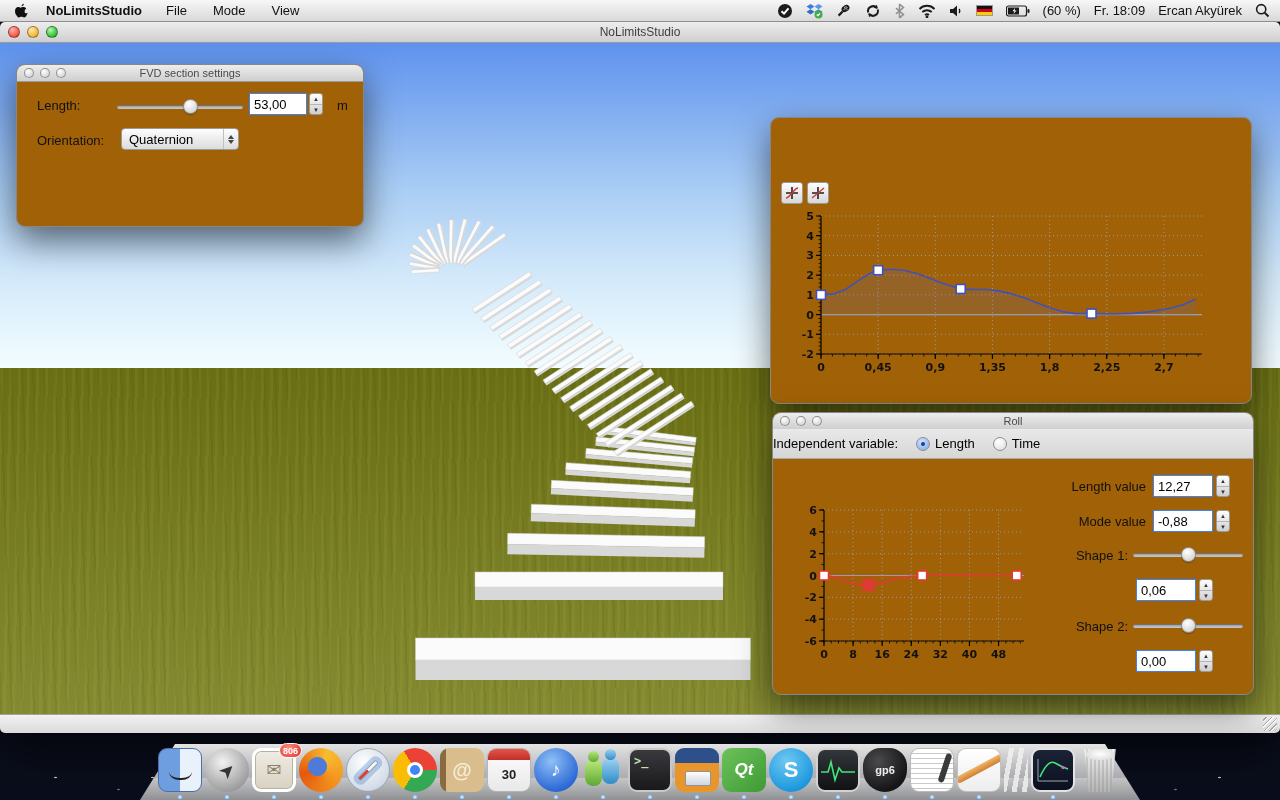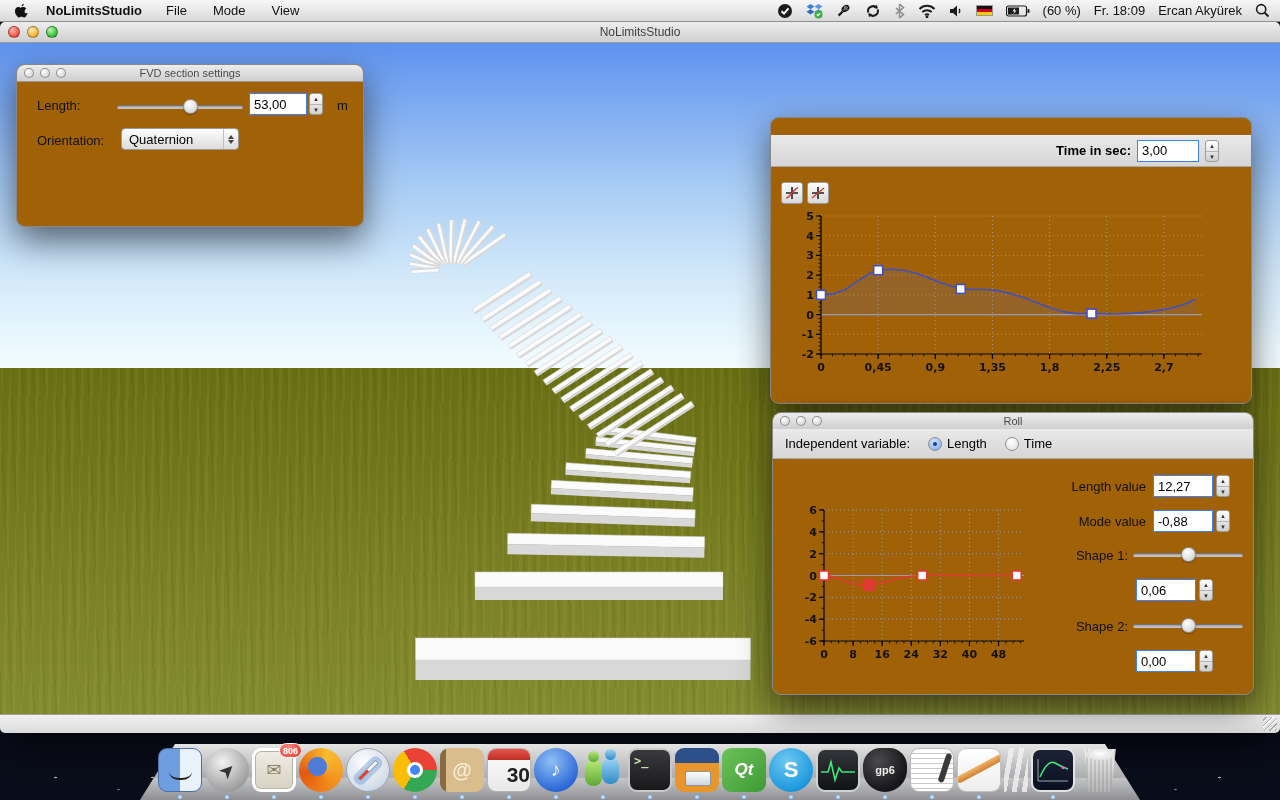--- a/index.html
+++ b/index.html
@@ -144,22 +144,22 @@
     border:1px solid #9aa7b8; }
   .di-safari .needle { width:26px; height:5px; transform:rotate(-45deg); border-radius:2px;
     background:linear-gradient(90deg, #e23b2e 0 50%, #f5f5f5 50% 100%);
     box-shadow:0 0 0 4px rgba(70,130,210,.35); border:0.5px solid #8899aa; }
   .di-chrome .d-ic { background:conic-gradient(from -30deg, #ea4335 0 120deg,
       #34a853 0 240deg, #fbbc05 0 360deg); }
   .di-chrome .center { width:16px; height:16px; border-radius:50%; background:#4285f4;
     border:3px solid #fff; }
   .di-contacts .d-ic { background:linear-gradient(90deg,#8a6b3f 0 6px, #d9bd8d 6px),
     linear-gradient(#d9bd8d,#b2905c); color:#f7ecd2; font-size:20px; }
-  .di-calendar .d-ic { background:linear-gradient(#fdfdfd,#e8e8e8); color:#222; font-size:21px;
-    border:1px solid #b5b5b5; flex-direction:column;align-items:flex-end; }
+  .di-calendar .d-ic { background:linear-gradient(#fdfdfd,#e8e8e8); color:#222; font-size:13px;
+    border:1px solid #b5b5b5; flex-direction:column; }
   .di-calendar .d-ic::before { content:""; position:absolute; top:0; left:0; right:0; height:11px;
     background:linear-gradient(#e6544a,#c03028); }
   .di-calendar .glyph { margin-top:9px; }
   .di-itunes .d-ic { background:radial-gradient(circle at 40% 30%, #8fc0f5, #2f6bd8 70%, #1b4bb0);
     font-size:19px; }
   .di-ichat .d-ic { background:transparent; }
   .di-ichat .fig { position:absolute; width:17px; height:26px; border-radius:8px; }
   .di-ichat .fig.g { left:4px; top:12px; background:linear-gradient(#b9e87a,#5da832); }
   .di-ichat .fig.b { left:21px; top:10px; background:linear-gradient(#9ed3f2,#2e8cc9); }
   .di-ichat .fig::before { content:""; position:absolute; left:3px; top:-9px; width:11px;
@@ -482,28 +482,20 @@
   <div class="popup" style="left:104px; top:63px; width:118px;">
     <span>Quaternion</span>
     <span class="arrows">
         <i class="up"></i>
         <i class="dn"></i>
       </span>
   </div>
 </div>
 
 <div class="panel" style="left:770px; top:117px; width:482px; height:287px;">
-  <div class="toolbar-row" style="justify-content:flex-end; gap:6px; padding-right:32px;">
-    <span style="font-size:13px; font-weight:bold;">Time in sec:</span>
-    <input class="field" style="position: static; width: 62px;" value="3,00">
-    <span class="stepper" style="position:static;">
-        <span>▲</span>
-        <span>▼</span>
-      </span>
-  </div>
   <div class="tool-btn" style="left:10px; top:64px;">
     <svg width="16" height="16" viewBox="0 0 16 16">
         <path d="M8 2 L8 14 M2 8 L14 8" stroke="#222" stroke-width="1.6"></path>
         <path d="M2 13 C6 13 10 3 14 3" stroke="#d03b30" stroke-width="1.4" fill="none"></path>
       </svg>
   </div>
   <div class="tool-btn" style="left:36px; top:64px;">
     <svg width="16" height="16" viewBox="0 0 16 16">
         <path d="M8 2 L8 14 M2 8 L14 8" stroke="#222" stroke-width="1.6"></path>
         <path d="M2 13 L14 3" stroke="#d03b30" stroke-width="1.4" fill="none"></path>
@@ -638,21 +630,21 @@
 
 <div class="panel" style="left:772px; top:412px; width:482px; height:283px;">
   <div class="titlebar">
     <span class="lights">
       <span class="tl grey"></span>
       <span class="tl grey"></span>
       <span class="tl grey"></span>
     </span>
     <span class="ttext">Roll</span>
   </div>
-  <div class="toolbar-row" style="top:16px; height:30px; padding-left:12px; gap:18px;">
+  <div class="toolbar-row" style="top:16px; height:30px; gap:18px;">
     <span style="font-size:13px;">Independent variable:</span>
     <span style="font-size:13px;"><span class="radio sel"></span><span>Length</span></span>
     <span style="font-size:13px;"><span class="radio"></span><span>Time</span></span>
   </div>
   <svg class="chart" id="roll-chart" style="left:22px; top:86px;" width="250" height="175">
       <line x1="58.09090909090909" x2="58.09090909090909" y1="11" y2="142" stroke="#9a9aa6" stroke-width="1" stroke-dasharray="1,3"></line>
       <line x1="87.18181818181819" x2="87.18181818181819" y1="11" y2="142" stroke="#9a9aa6" stroke-width="1" stroke-dasharray="1,3"></line>
       <line x1="116.27272727272727" x2="116.27272727272727" y1="11" y2="142" stroke="#9a9aa6" stroke-width="1" stroke-dasharray="1,3"></line>
       <line x1="145.36363636363637" x2="145.36363636363637" y1="11" y2="142" stroke="#9a9aa6" stroke-width="1" stroke-dasharray="1,3"></line>
       <line x1="174.45454545454547" x2="174.45454545454547" y1="11" y2="142" stroke="#9a9aa6" stroke-width="1" stroke-dasharray="1,3"></line>

